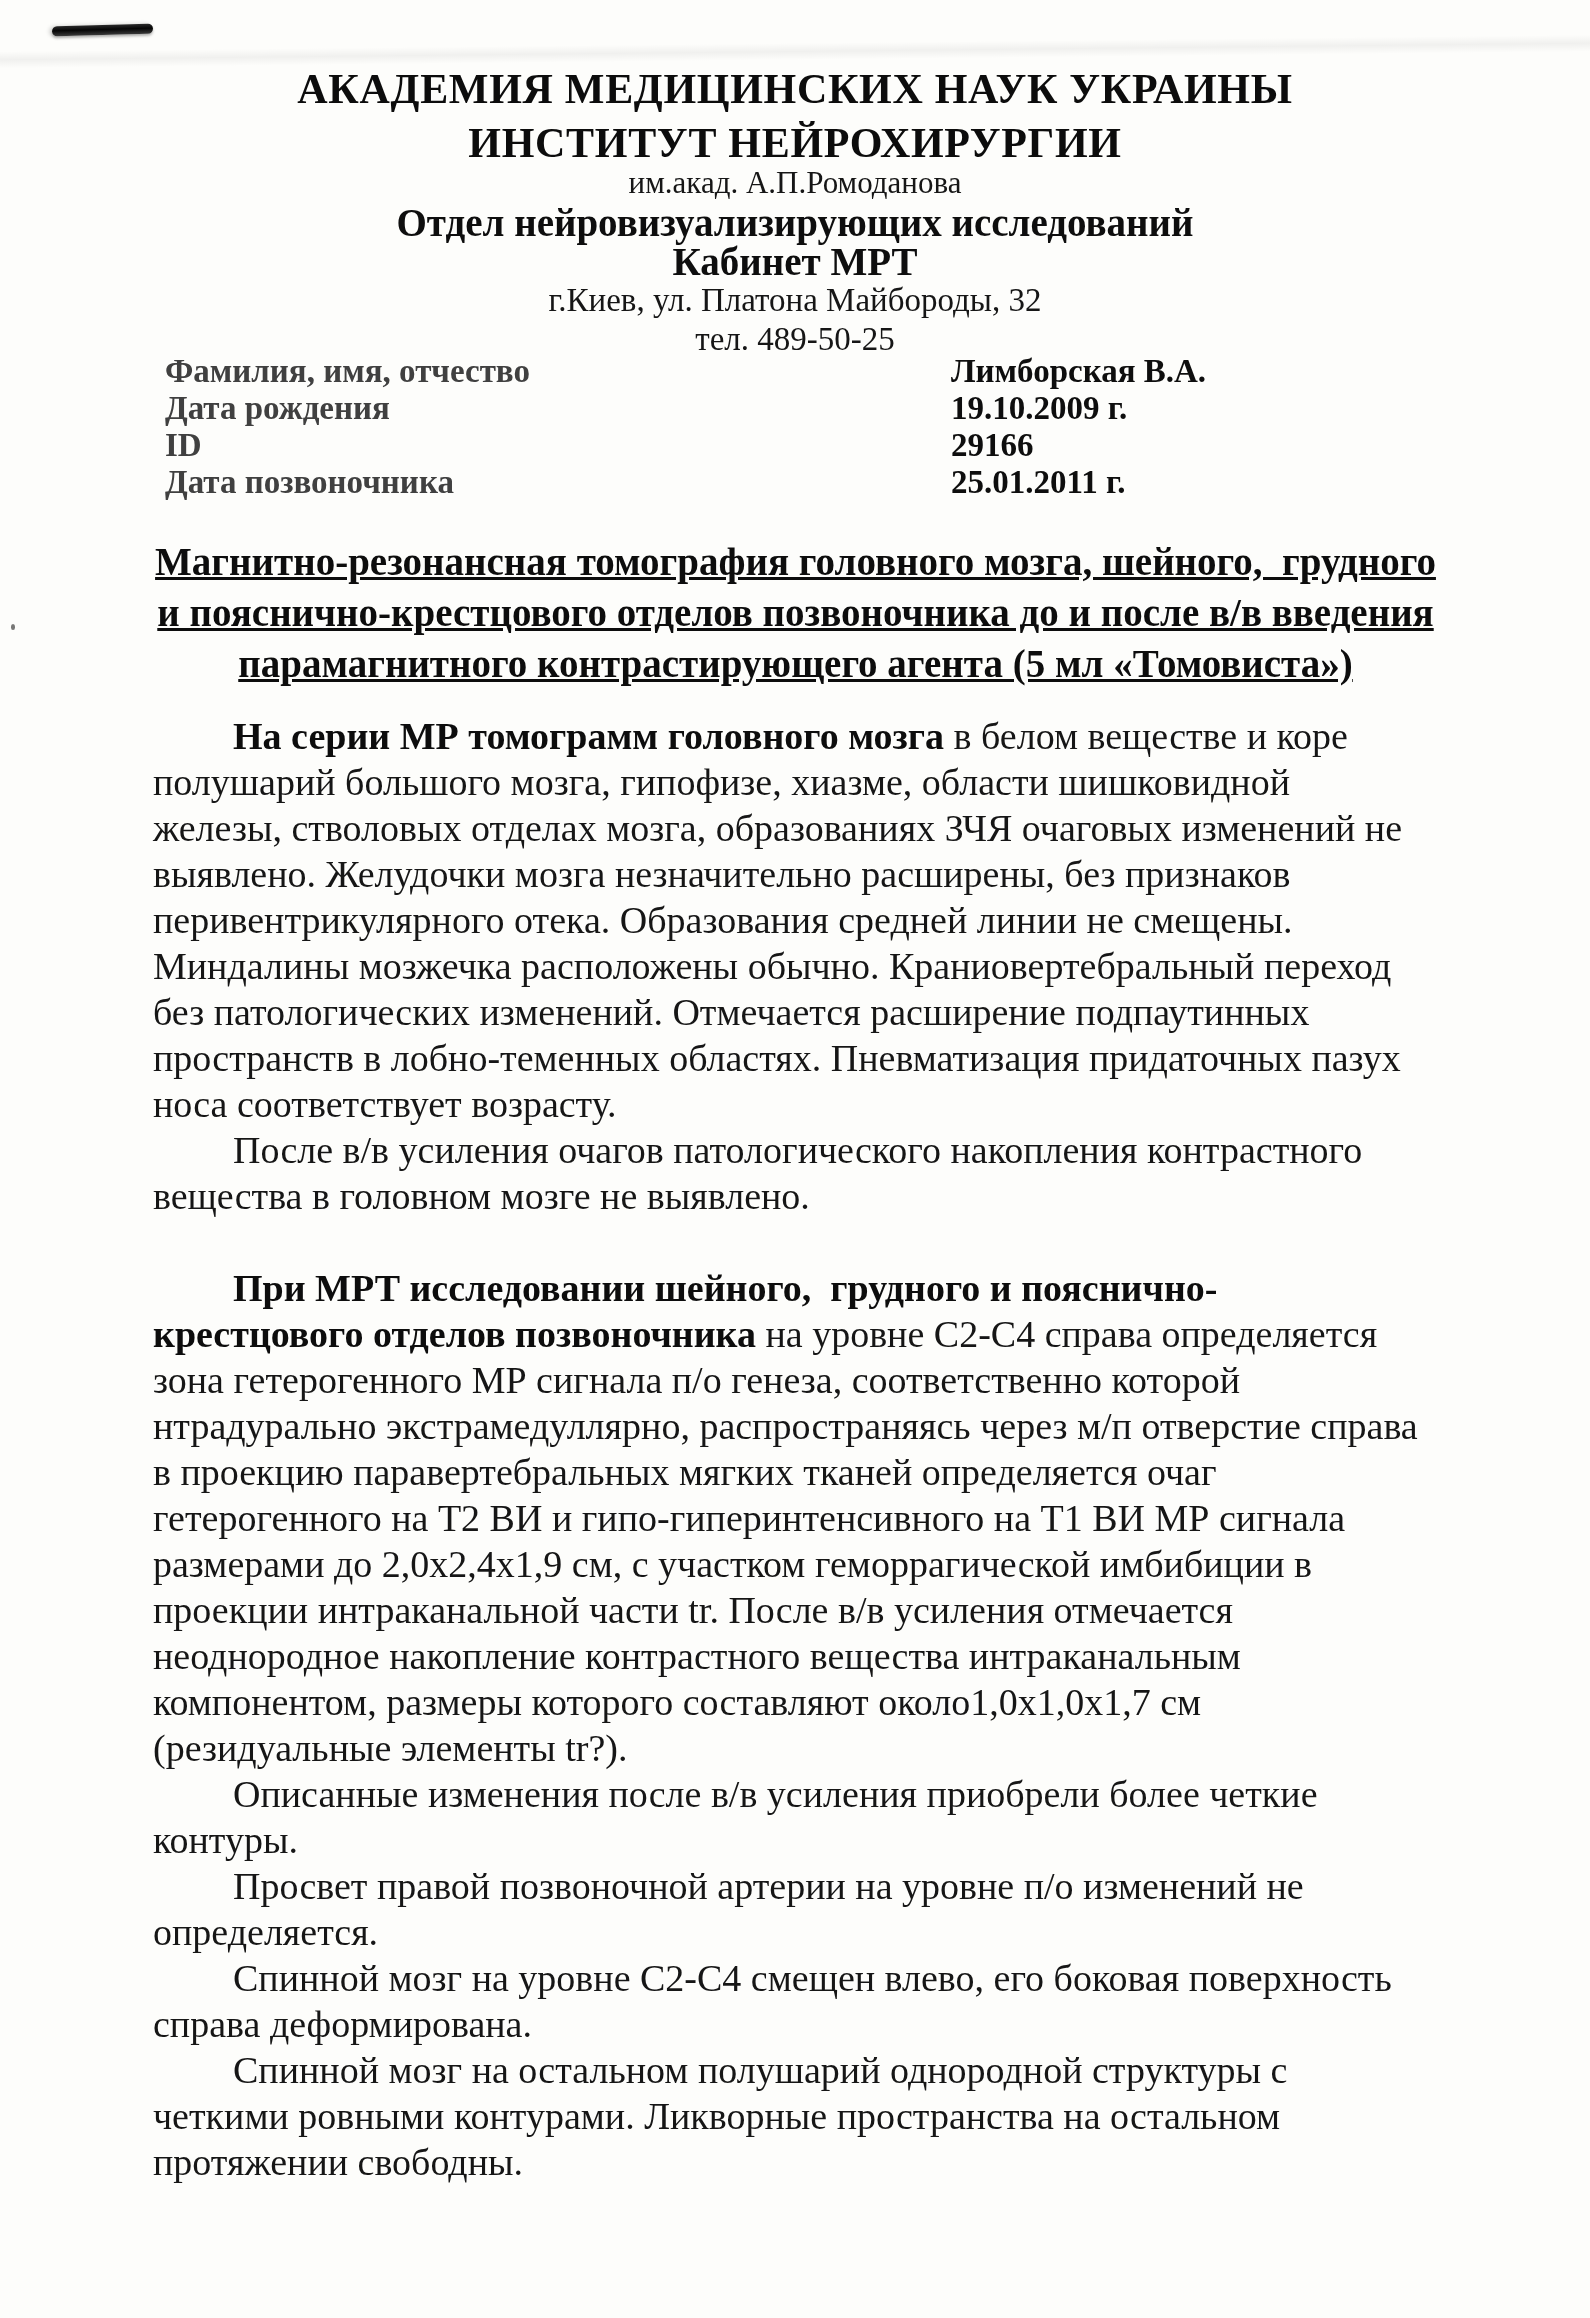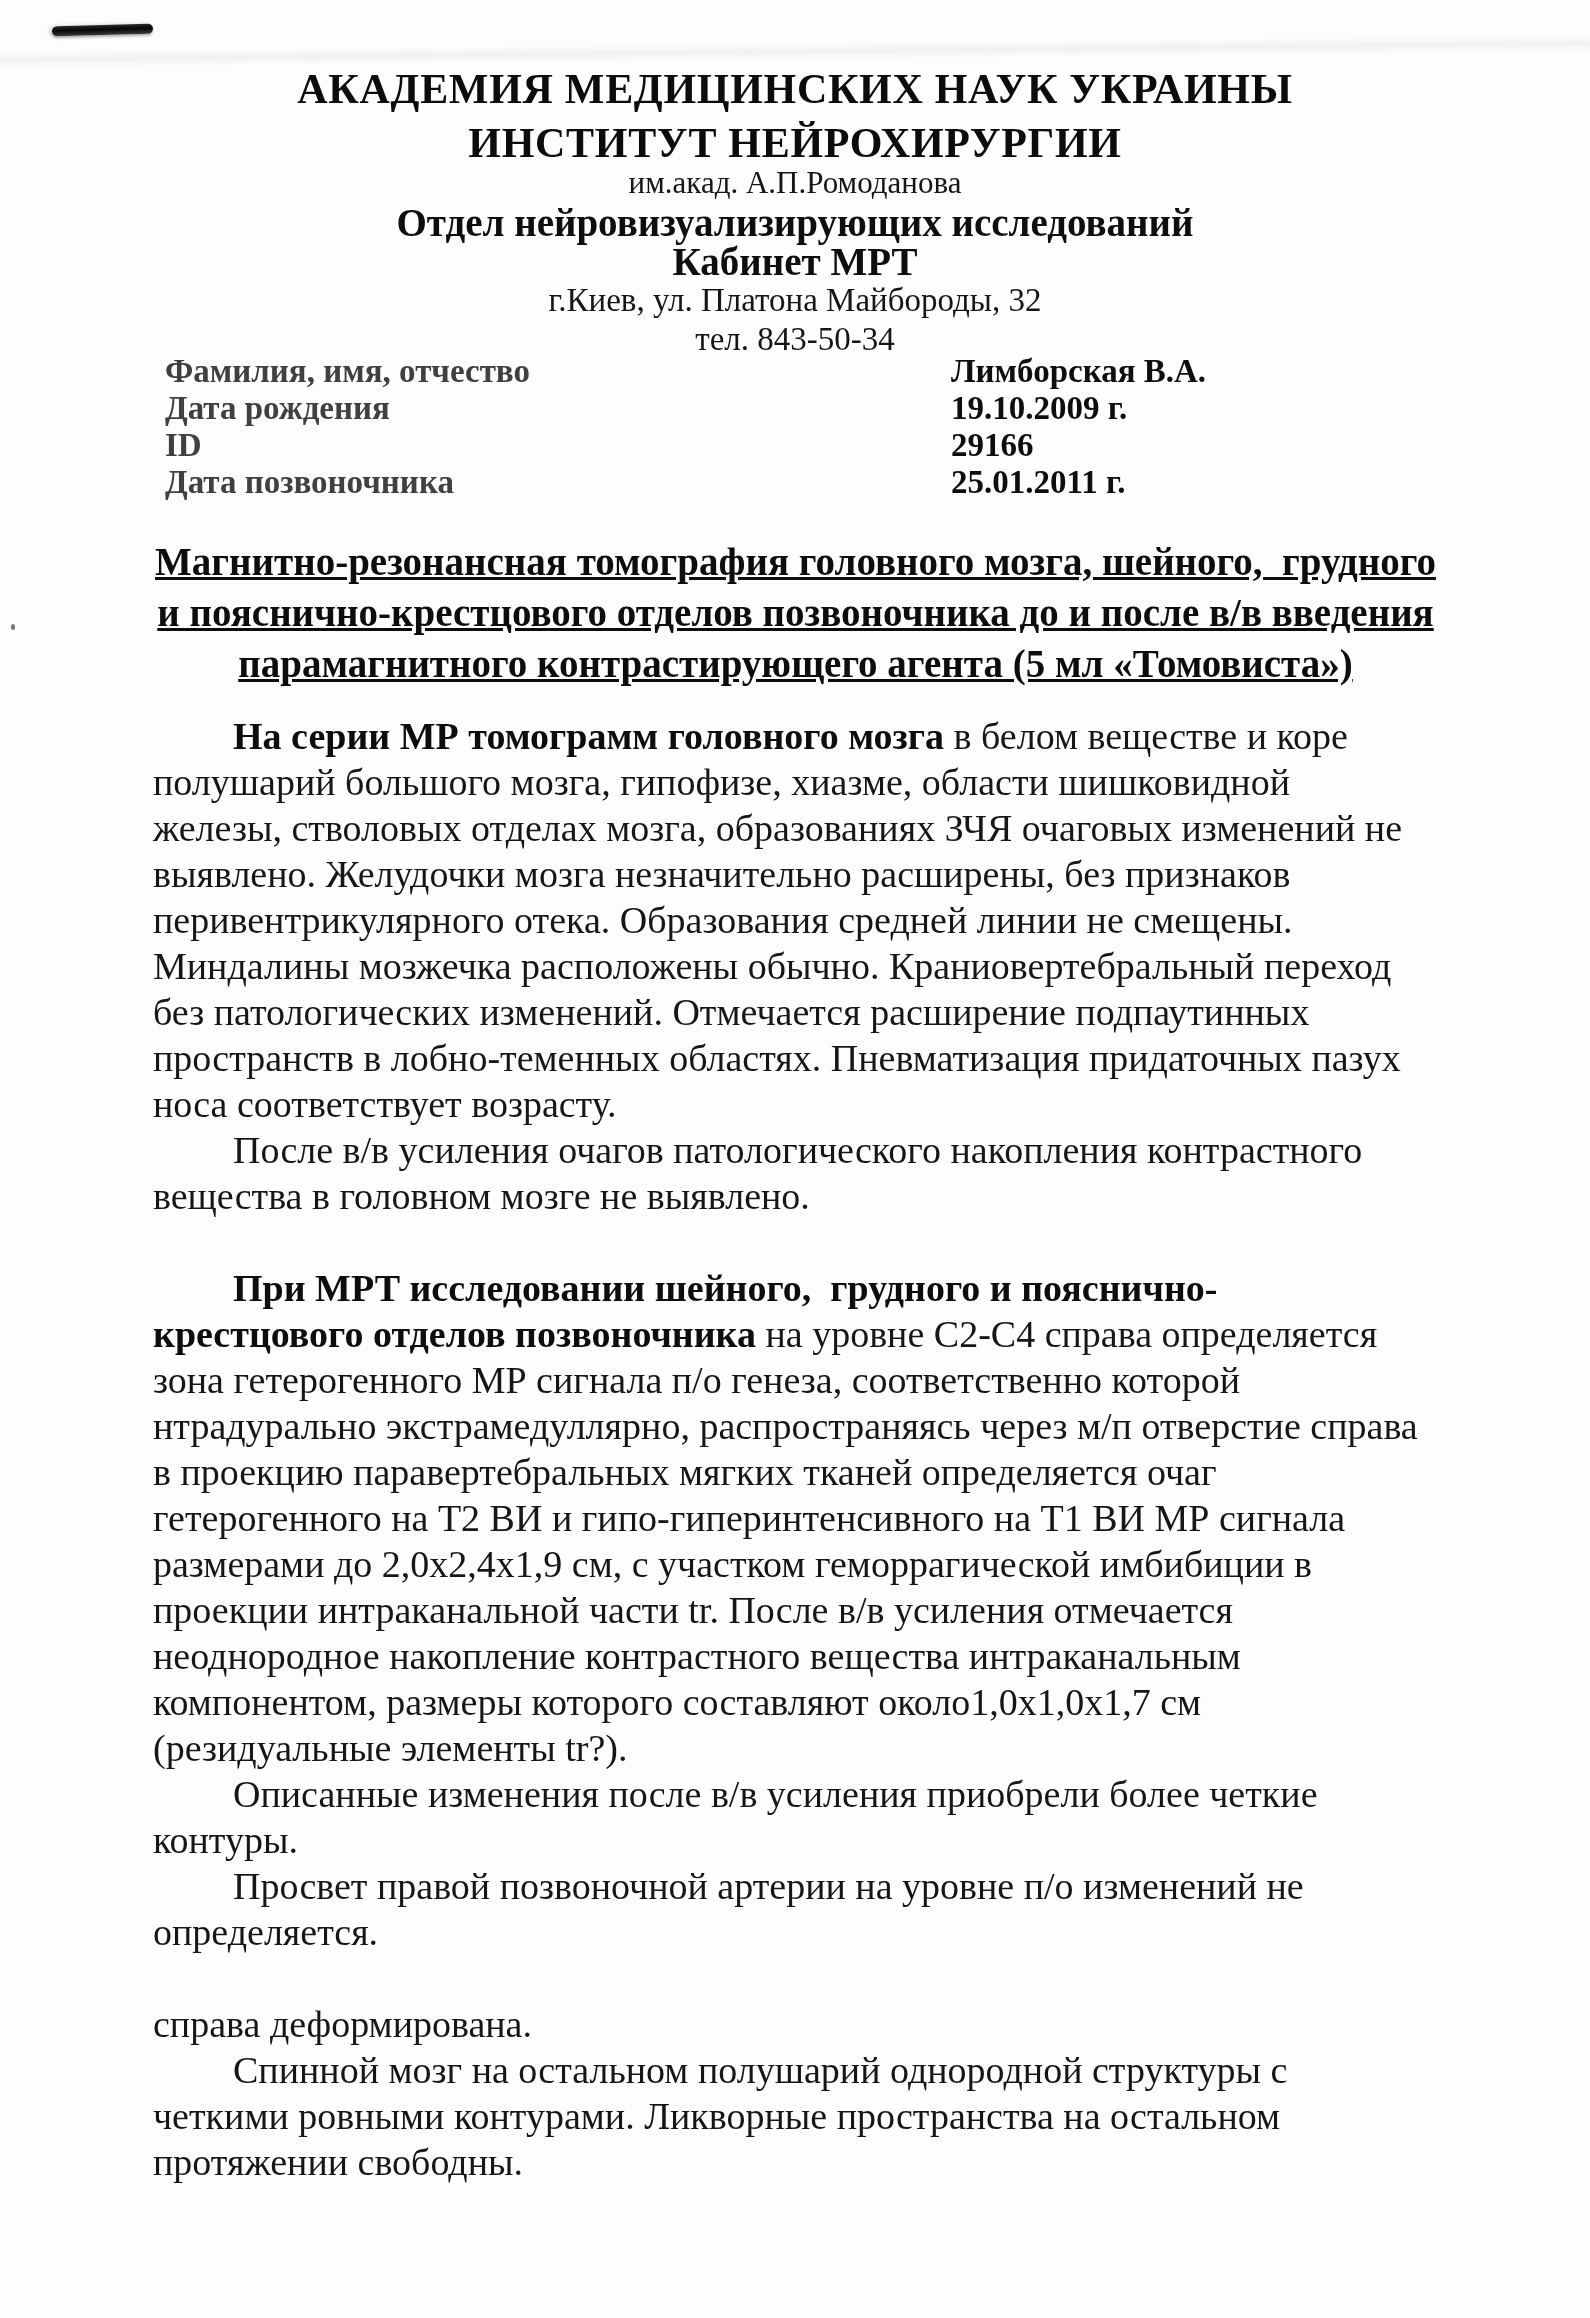--- a/index.html
+++ b/index.html
@@ -64,35 +64,35 @@
   <div class="staple"></div>
   <div class="speck"></div>
 
   <div class="header" id="header">
       <div class="h-line h-xl">АКАДЕМИЯ МЕДИЦИНСКИХ НАУК УКРАИНЫ</div>
       <div class="h-line h-xl2">ИНСТИТУТ НЕЙРОХИРУРГИИ</div>
       <div class="h-line h-sm">им.акад. А.П.Ромоданова</div>
       <div class="h-line h-bold">Отдел нейровизуализирующих исследований</div>
       <div class="h-line h-bold">Кабинет МРТ</div>
       <div class="h-line h-norm">г.Киев, ул. Платона Майбороды, 32</div>
-      <div class="h-line h-norm">тел. 843-50-34</div>
+      <div class="h-line h-norm">тел. 489-50-25</div>
     </div>
 
   <div class="patient" id="patient">
       <div class="p-row"><span class="p-label">Фамилия, имя, отчество</span><span class="p-value">Лимборская В.А.</span></div>
       <div class="p-row"><span class="p-label">Дата рождения</span><span class="p-value">19.10.2009 г.</span></div>
       <div class="p-row"><span class="p-label">ID</span><span class="p-value">29166</span></div>
       <div class="p-row"><span class="p-label">Дата позвоночника</span><span class="p-value">25.01.2011 г.</span></div>
     </div>
 
   <div class="title" id="title"><span>Магнитно-резонансная томография головного мозга, шейного,  грудного</span><br><span>и пояснично-крестцового отделов позвоночника до и после в/в введения</span><br><span>парамагнитного контрастирующего агента (5 мл «Томовиста»)</span></div>
 
   <div class="body-text" id="body-text">
       <div class="para"><span class="b-line"><b>На серии МР томограмм головного мозга</b> в белом веществе и коре</span><br><span class="b-line">полушарий большого мозга, гипофизе, хиазме, области шишковидной</span><br><span class="b-line">железы, стволовых отделах мозга, образованиях ЗЧЯ очаговых изменений не</span><br><span class="b-line">выявлено. Желудочки мозга незначительно расширены, без признаков</span><br><span class="b-line">перивентрикулярного отека. Образования средней линии не смещены.</span><br><span class="b-line">Миндалины мозжечка расположены обычно. Краниовертебральный переход</span><br><span class="b-line">без патологических изменений. Отмечается расширение подпаутинных</span><br><span class="b-line">пространств в лобно-теменных областях. Пневматизация придаточных пазух</span><br><span class="b-line">носа соответствует возрасту.</span></div>
       <div class="para"><span class="b-line">После в/в усиления очагов патологического накопления контрастного</span><br><span class="b-line">вещества в головном мозге не выявлено.</span></div>
       <div class="para gap"><span class="b-line"><b>При МРТ исследовании шейного,  грудного и пояснично-</b></span><br><span class="b-line"><b>крестцового отделов позвоночника</b> на уровне С2-С4 справа определяется</span><br><span class="b-line">зона гетерогенного МР сигнала п/о генеза, соответственно которой</span><br><span class="b-line">нтрадурально экстрамедуллярно, распространяясь через м/п отверстие справа</span><br><span class="b-line">в проекцию паравертебральных мягких тканей определяется очаг</span><br><span class="b-line">гетерогенного на Т2 ВИ и гипо-гиперинтенсивного на Т1 ВИ МР сигнала</span><br><span class="b-line">размерами до 2,0х2,4х1,9 см, с участком геморрагической имбибиции в</span><br><span class="b-line">проекции интраканальной части tr. После в/в усиления отмечается</span><br><span class="b-line">неоднородное накопление контрастного вещества интраканальным</span><br><span class="b-line">компонентом, размеры которого составляют около1,0х1,0х1,7 см</span><br><span class="b-line">(резидуальные элементы tr?).</span></div>
       <div class="para"><span class="b-line">Описанные изменения после в/в усиления приобрели более четкие</span><br><span class="b-line">контуры.</span></div>
       <div class="para"><span class="b-line">Просвет правой позвоночной артерии на уровне п/о изменений не</span><br><span class="b-line">определяется.</span></div>
-      <div class="para"><br><span class="b-line">справа деформирована.</span></div>
+      <div class="para"><span class="b-line">Спинной мозг на уровне С2-С4 смещен влево, его боковая поверхность</span><br><span class="b-line">справа деформирована.</span></div>
       <div class="para"><span class="b-line">Спинной мозг на остальном полушарий однородной структуры с</span><br><span class="b-line">четкими ровными контурами. Ликворные пространства на остальном</span><br><span class="b-line">протяжении свободны.</span></div>
     </div>
 </div>
 
 
 </body></html>

